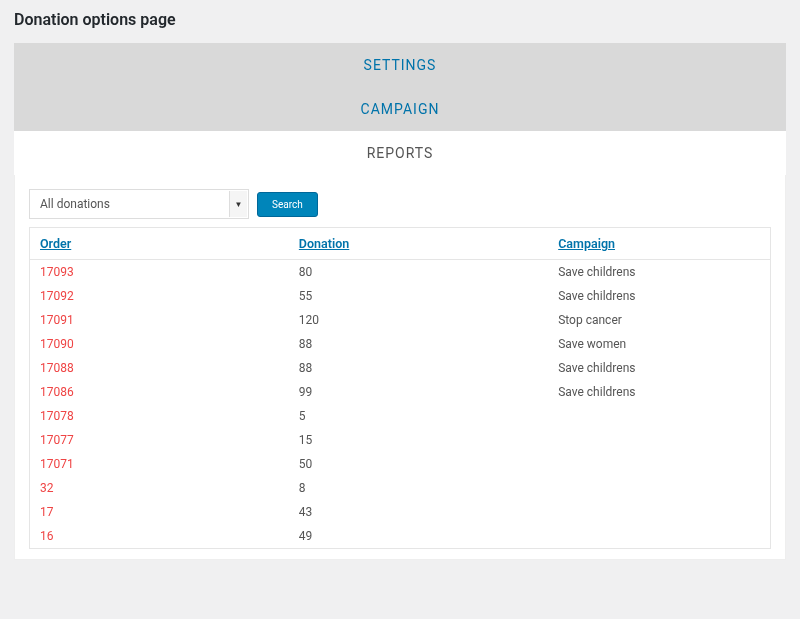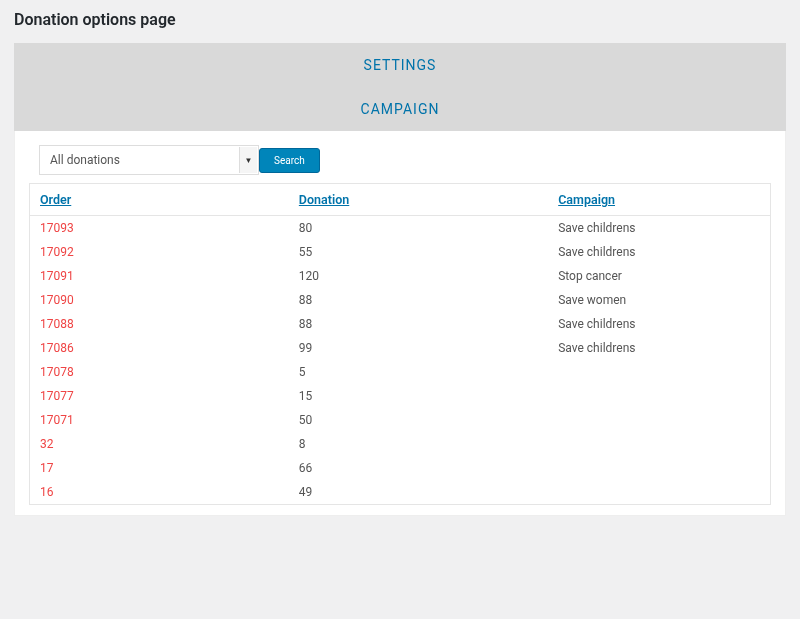--- a/index.html
+++ b/index.html
@@ -43,22 +43,22 @@
     .panel {
       background: #fff;
       padding: 14px 14px 10px 14px;
       border-left: 1px solid #eee;
       border-right: 1px solid #eee;
       border-bottom: 1px solid #eee;
     }
     .filter-row {
       display: flex;
       align-items: center;
+      gap: 8px;
       margin-bottom: 8px;
-      margin-left: 10px;
     }
     .select-wrap {
       position: relative;
       width: 220px;
       height: 30px;
       border: 1px solid #ddd;
       background: #fff;
       display: flex;
       align-items: center;
       padding: 0 26px 0 10px;
@@ -120,20 +120,21 @@
   </style>
 </head>
 <body>
 
 <div class="wrap">
   <h2 class="page-title">Donation options page</h2>
 
   <div class="tabs">
     <button class="tab">SETTINGS</button>
     <button class="tab">CAMPAIGN</button>
+    <button class="tab active">REPORTS</button>
   </div>
 
   <div class="panel">
     <div class="filter-row">
       <div class="select-wrap">
         <span>All donations</span>
         <span class="select-arrow">▼</span>
       </div>
       <button class="btn-search">Search</button>
     </div>
@@ -192,21 +193,21 @@
             <td>50</td>
             <td></td>
           </tr>
           <tr>
             <td class="order-cell"><a href="#">32</a></td>
             <td>8</td>
             <td></td>
           </tr>
           <tr>
             <td class="order-cell"><a href="#">17</a></td>
-            <td>66</td>
+            <td>43</td>
             <td></td>
           </tr>
           <tr>
             <td class="order-cell"><a href="#">16</a></td>
             <td>49</td>
             <td></td>
           </tr>
         </tbody>
     </table>
   </div>

